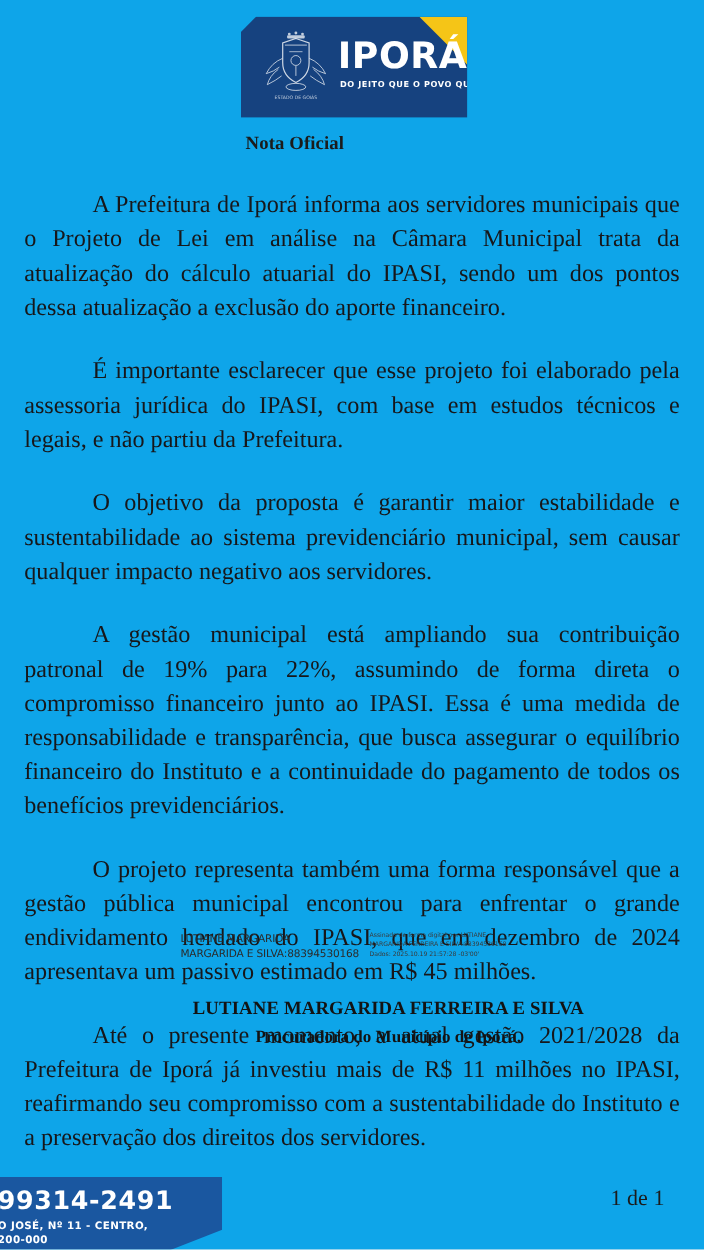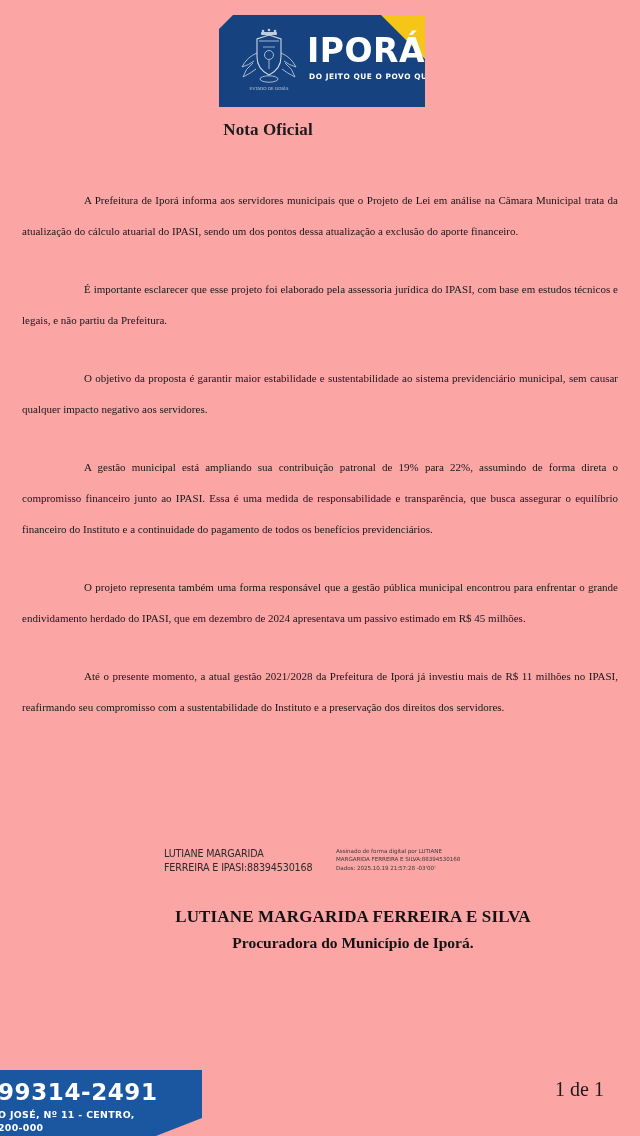--- a/index.html
+++ b/index.html
@@ -14,21 +14,21 @@
     overflow: hidden;
     font-family: "Liberation Serif", serif;
   }
 
   
   .page {
     position: absolute;
     left: 0; top: 0;
     width: 640px;
     height: 1136px;
-    background: #fca5a5;
+    background: #0ea5e9;
     overflow: hidden;
   }
 
   
   .logo-banner {
     position: absolute;
     left: 219px;
     top: 15px;
     width: 206px;
     height: 92px;
@@ -91,24 +91,24 @@
   }
 
   
   .body-text {
     position: absolute;
     left: 22px;
     top: 170px;
     width: 596px;
   }
   .para {
-    margin: 15px 0 27px 0;
+    margin: 0 0 27px 0;
     text-align: justify;
     text-indent: 62px;
-    font-size: 11px;
+    font-size: 22px;
     line-height: 31px;
     color: #17171a;
     hyphens: none;
   }
   .para:last-child { margin-bottom: 0; }
 
   
   .sig-stamp {
     position: absolute;
     left: 164px;
@@ -249,21 +249,21 @@
     <p class="para">É importante esclarecer que esse projeto foi elaborado pela assessoria jurídica do IPASI, com base em estudos técnicos e legais, e não partiu da Prefeitura.</p>
     <p class="para">O objetivo da proposta é garantir maior estabilidade e sustentabilidade ao sistema previdenciário municipal, sem causar qualquer impacto negativo aos servidores.</p>
     <p class="para">A gestão municipal está ampliando sua contribuição patronal de 19% para 22%, assumindo de forma direta o compromisso financeiro junto ao IPASI. Essa é uma medida de responsabilidade e transparência, que busca assegurar o equilíbrio financeiro do Instituto e a continuidade do pagamento de todos os benefícios previdenciários.</p>
     <p class="para">O projeto representa também uma forma responsável que a gestão pública municipal encontrou para enfrentar o grande endividamento herdado do IPASI, que em dezembro de 2024 apresentava um passivo estimado em R$ 45 milhões.</p>
     <p class="para">Até o presente momento, a atual gestão 2021/2028 da Prefeitura de Iporá já investiu mais de R$ 11 milhões no IPASI, reafirmando seu compromisso com a sustentabilidade do Instituto e a preservação dos direitos dos servidores.</p>
   </div>
 
   <div class="sig-stamp">
     <div class="sig-name">
       <div>LUTIANE MARGARIDA</div>
-      <div>FERREIRA E IPASI:88394530168</div>
+      <div>MARGARIDA E SILVA:88394530168</div>
     </div>
     <div class="sig-meta">
       <div>Assinado de forma digital por LUTIANE</div>
       <div>MARGARIDA FERREIRA E SILVA:88394530168</div>
       <div>Dados: 2025.10.19 21:57:28 -03'00'</div>
     </div>
   </div>
 
   <div class="signer">
     <div class="signer-name">LUTIANE MARGARIDA FERREIRA E SILVA</div>

